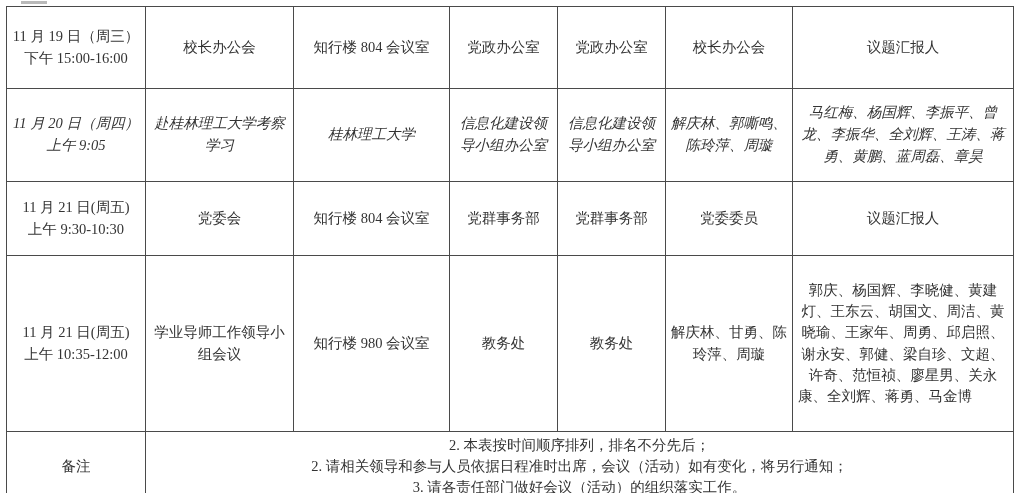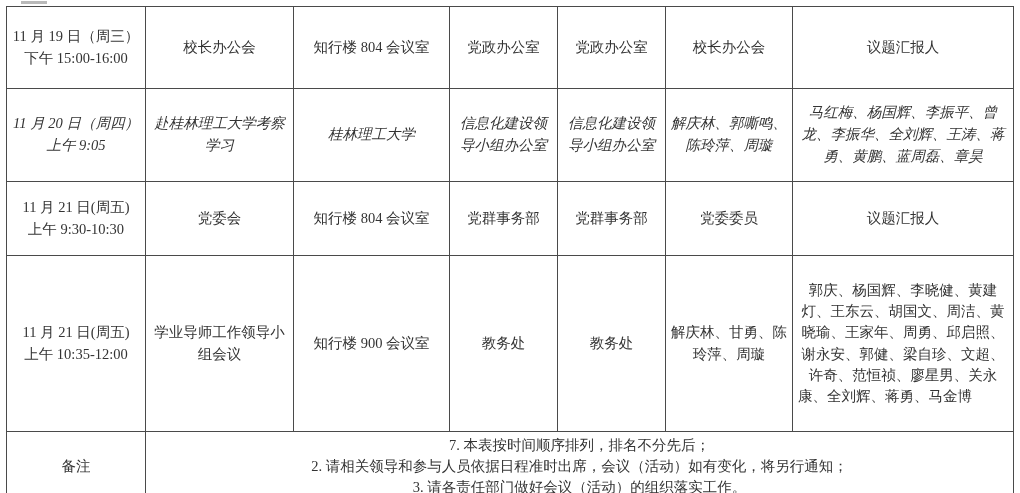--- a/index.html
+++ b/index.html
@@ -124,30 +124,30 @@
       <td><span>党委委员</span></td>
       <td><span>议题汇报人</span></td>
     </tr>
 
     <tr class="r4">
       <td>
         <span class="date-line">11 月 21 日(周五)</span>
         <span class="date-line">上午 10:35-12:00</span>
       </td>
       <td><span>学业导师工作领导小组会议</span></td>
-      <td><span>知行楼 900 会议室</span></td>
+      <td><span>知行楼 980 会议室</span></td>
       <td><span>教务处</span></td>
       <td><span>教务处</span></td>
       <td class="names-center"><span>解庆林、甘勇、陈玲萍、周璇</span></td>
       <td class="names-left"><span>郭庆、杨国辉、李晓健、黄建灯、王东云、胡国文、周洁、黄晓瑜、王家年、周勇、邱启照、谢永安、郭健、梁自珍、文超、许奇、范恒祯、廖星男、关永康、全刘辉、蒋勇、马金博</span></td>
     </tr>
 
     <tr class="r5">
       <td><span>备注</span></td>
       <td class="remark-content" colspan="6">
-        <span class="note-line">7. 本表按时间顺序排列，排名不分先后；</span>
+        <span class="note-line">2. 本表按时间顺序排列，排名不分先后；</span>
         <span class="note-line">2. 请相关领导和参与人员依据日程准时出席，会议（活动）如有变化，将另行通知；</span>
         <span class="note-line">3. 请各责任部门做好会议（活动）的组织落实工作。</span>
       </td>
     </tr>
   </tbody>
     </table>
 </div>
 
 </body></html>

